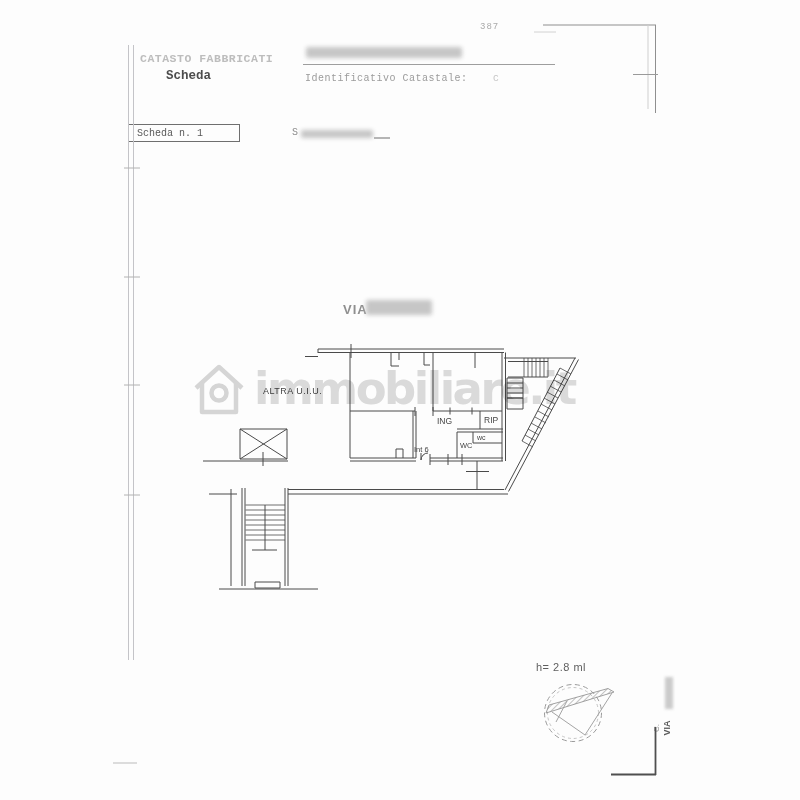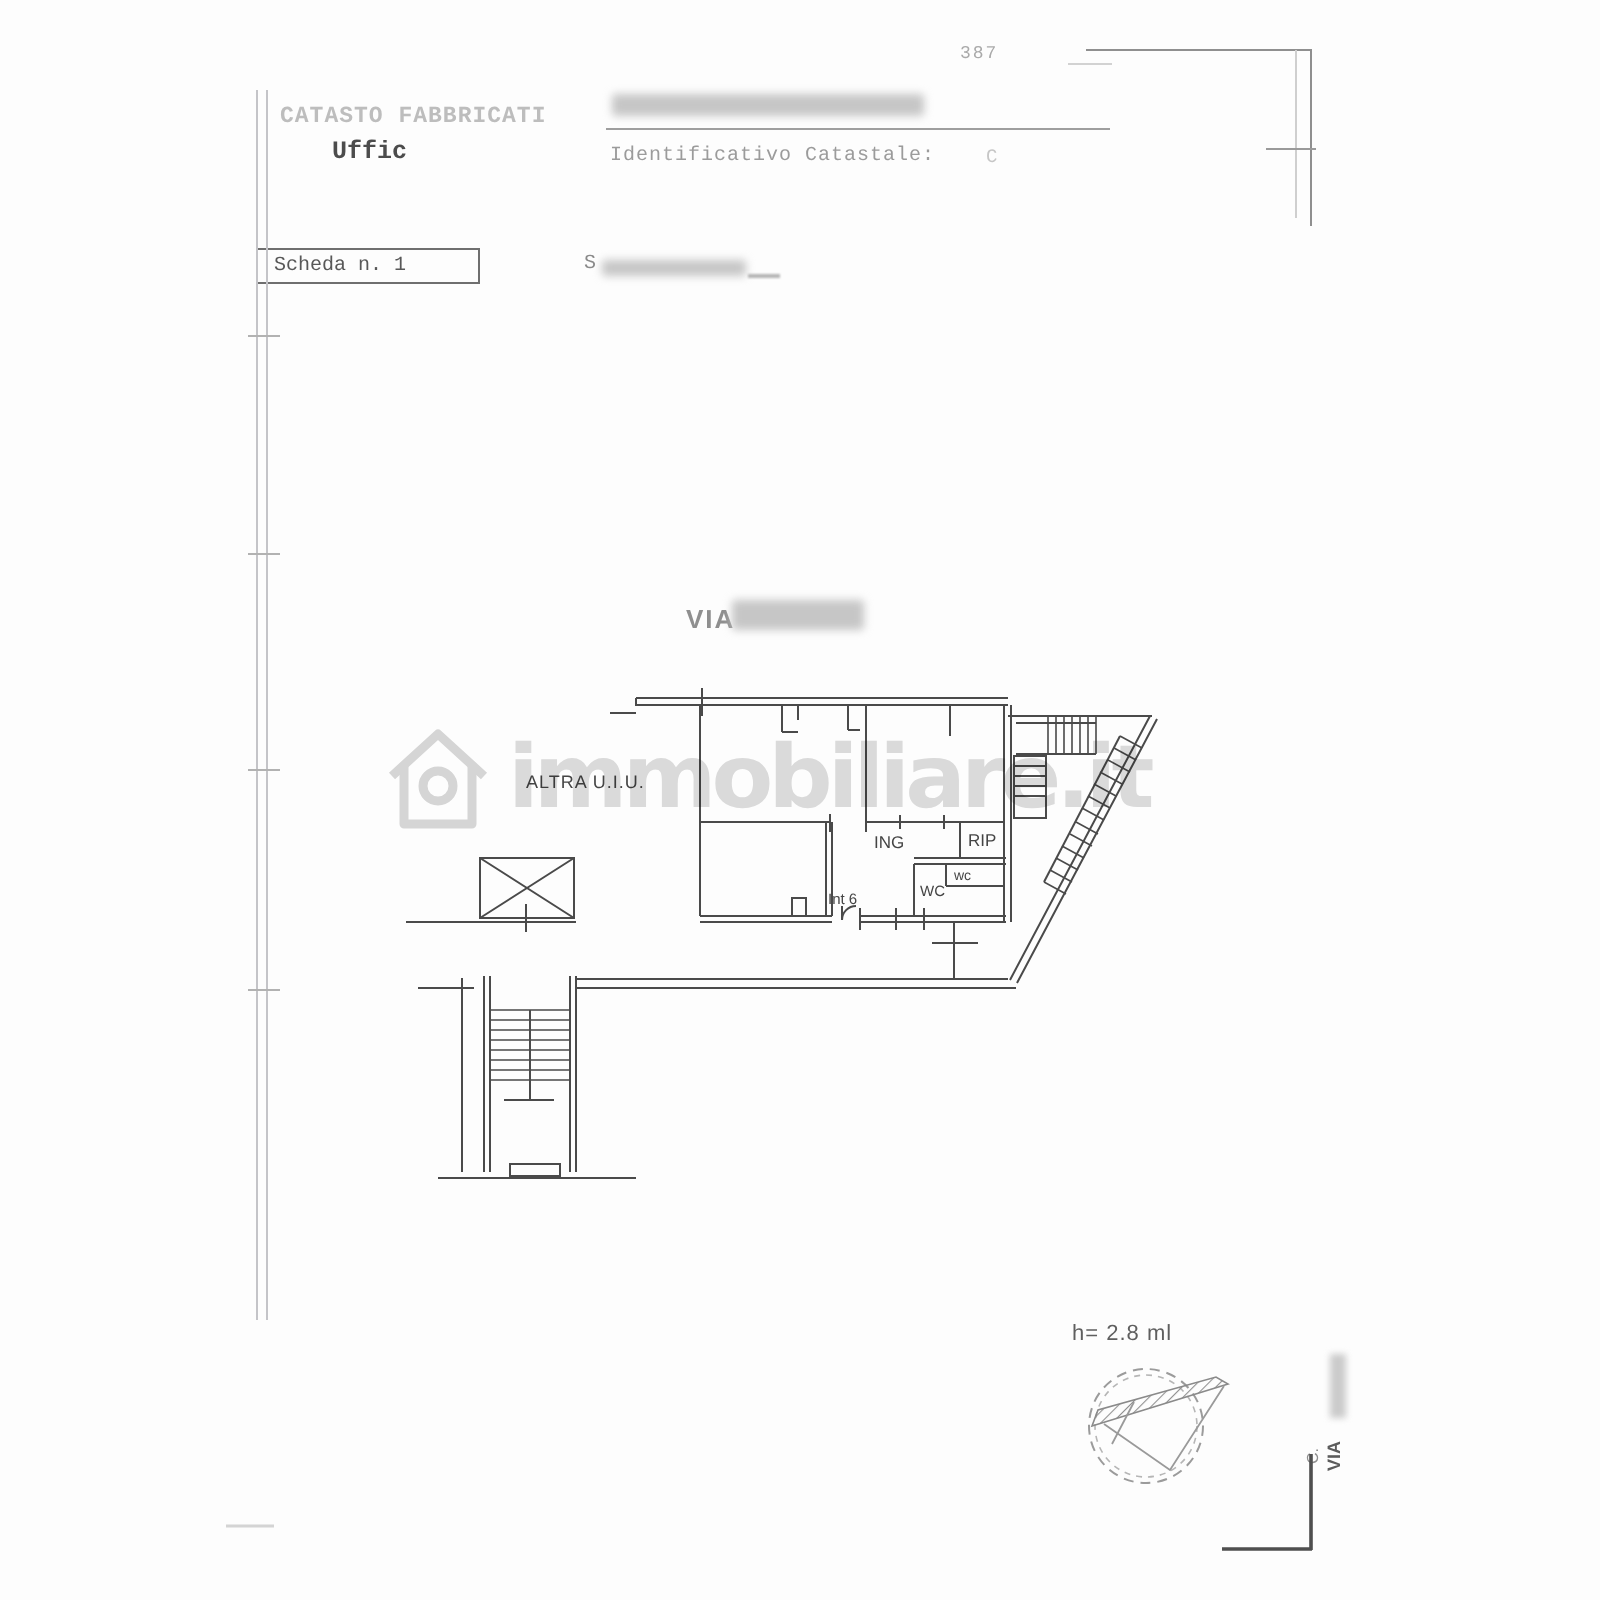--- a/index.html
+++ b/index.html
@@ -135,21 +135,21 @@
     <text x="437" y="424" font-size="8.5">ING</text>
     <text x="484" y="423" font-size="8.5">RIP</text>
     <text x="477" y="440" font-size="7" fill="#555">wc</text>
     <text x="460" y="448" font-size="7.5">WC</text>
     <text x="414" y="452" font-size="7.5">Int 6</text>
   </svg>
 
   <div class="txt-layer">
     <div class="abs mono corner-num">387</div>
     <div class="abs mono reg-title">CATASTO FABBRICATI</div>
-    <div class="abs mono office">Uffic</div>
+    <div class="abs mono office">Scheda</div>
     <div class="redact" style="left:306px;top:47px;width:156px;height:11px;"></div>
     <div class="abs rule"></div>
     <div class="abs mono ident">Identificativo Catastale:</div>
     <div class="abs mono ident-sfx">C</div>
 
     <div class="abs mono scheda-box">Scheda n. 1</div>
     <div class="abs mono scale-frag">S</div>
     <div class="redact" style="left:301px;top:130px;width:72px;height:8px;"></div>
     <div class="scale-dash"></div>
 

